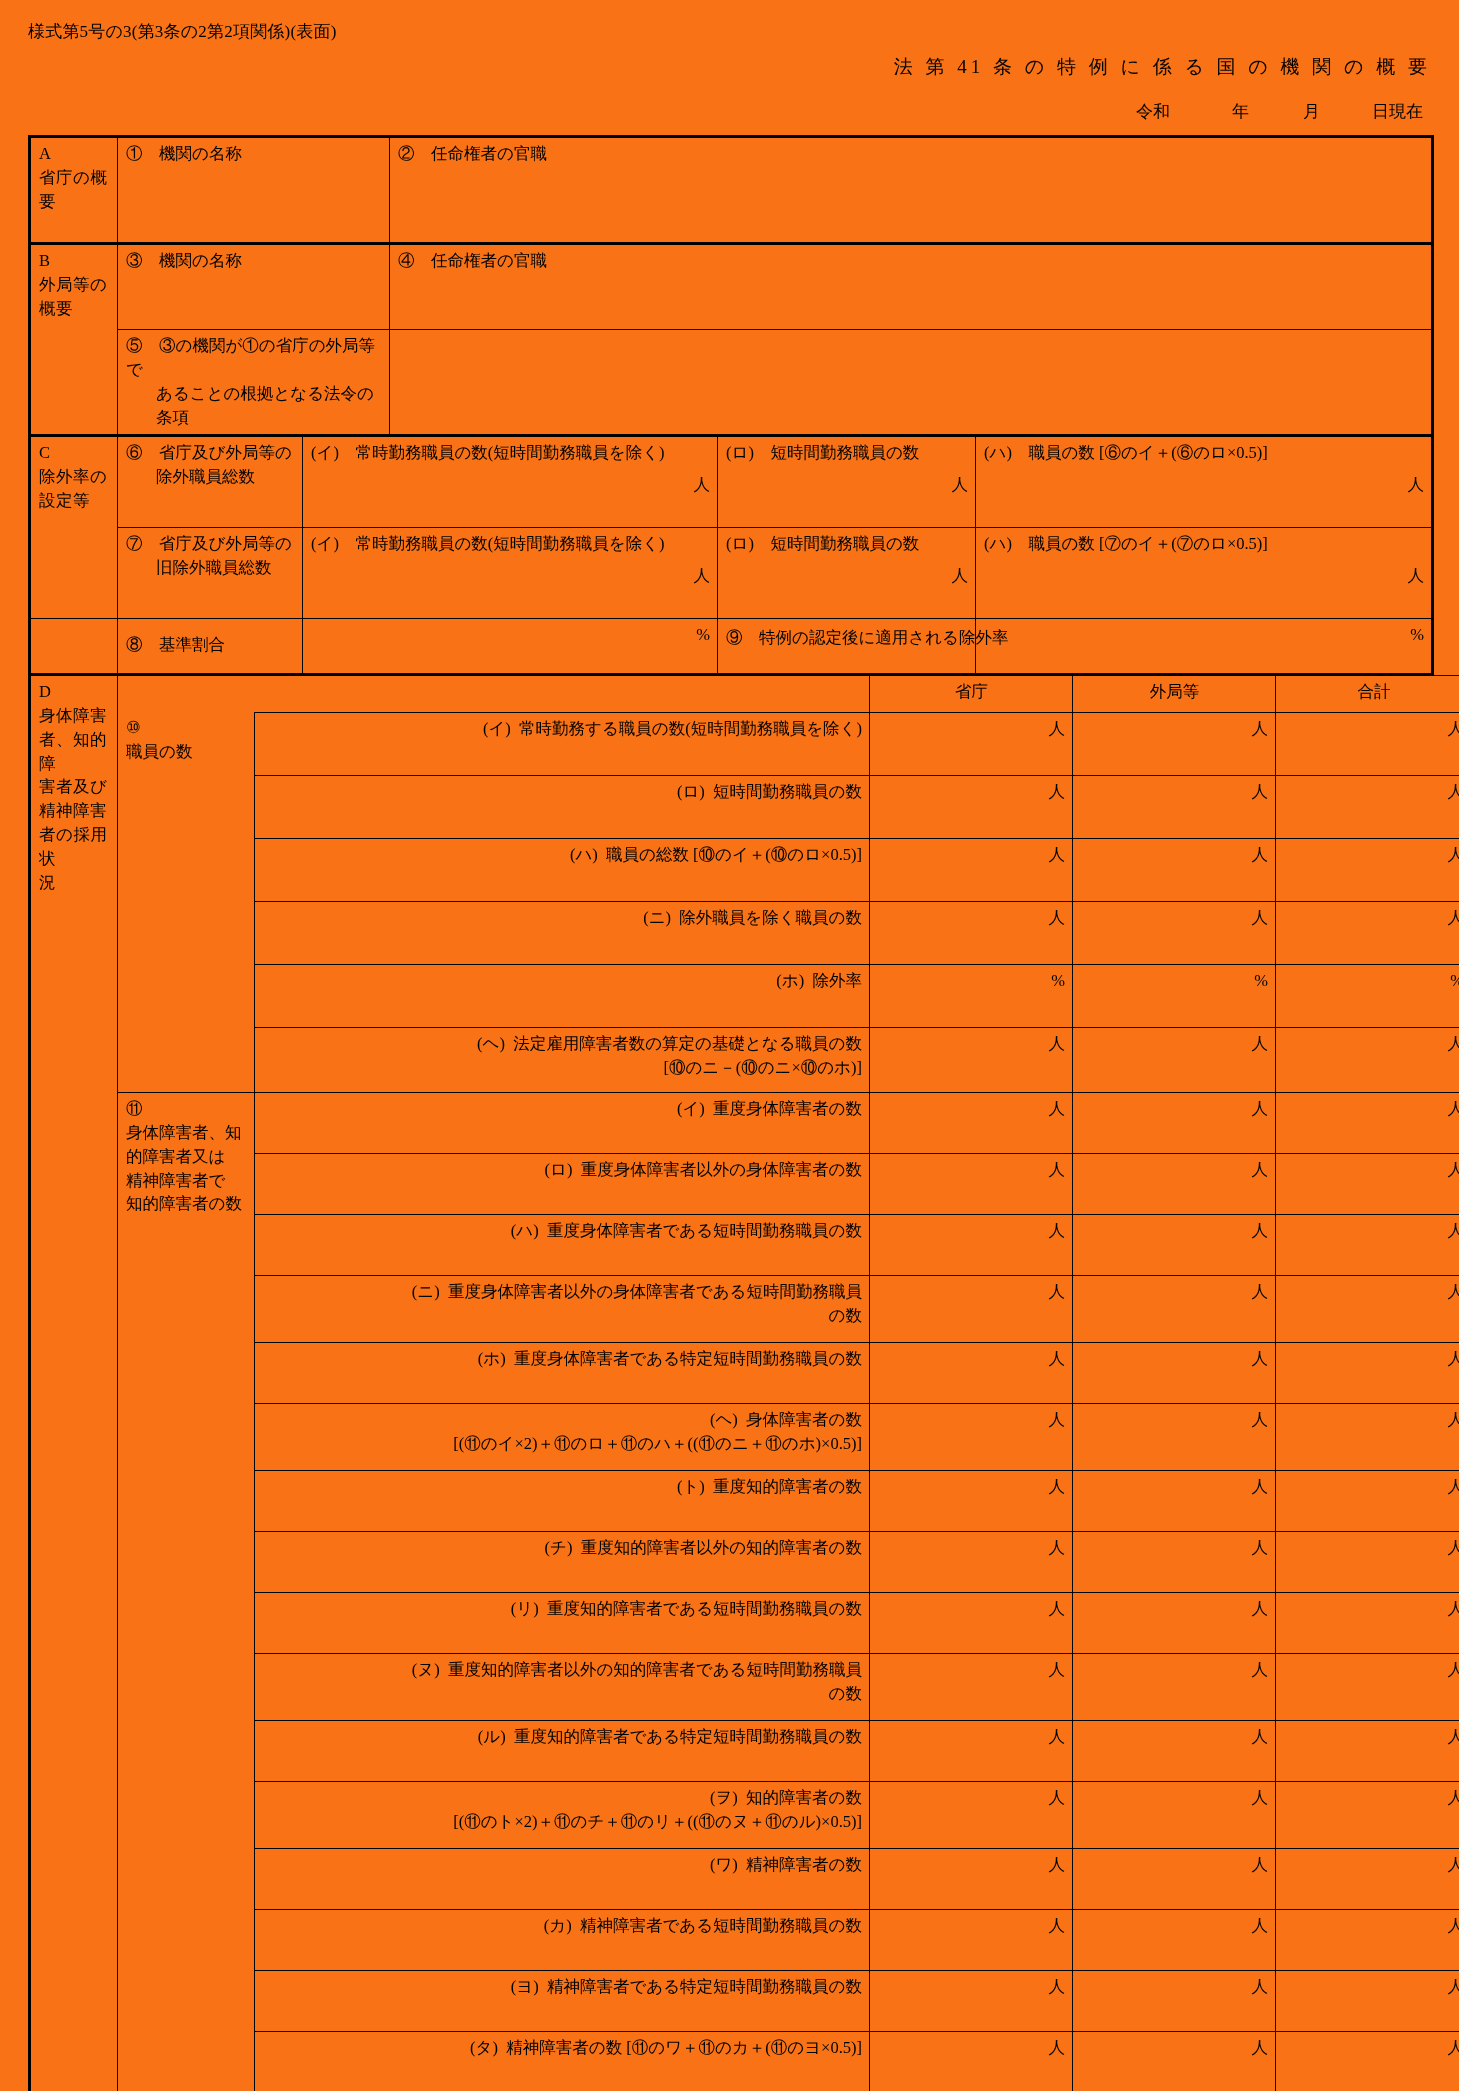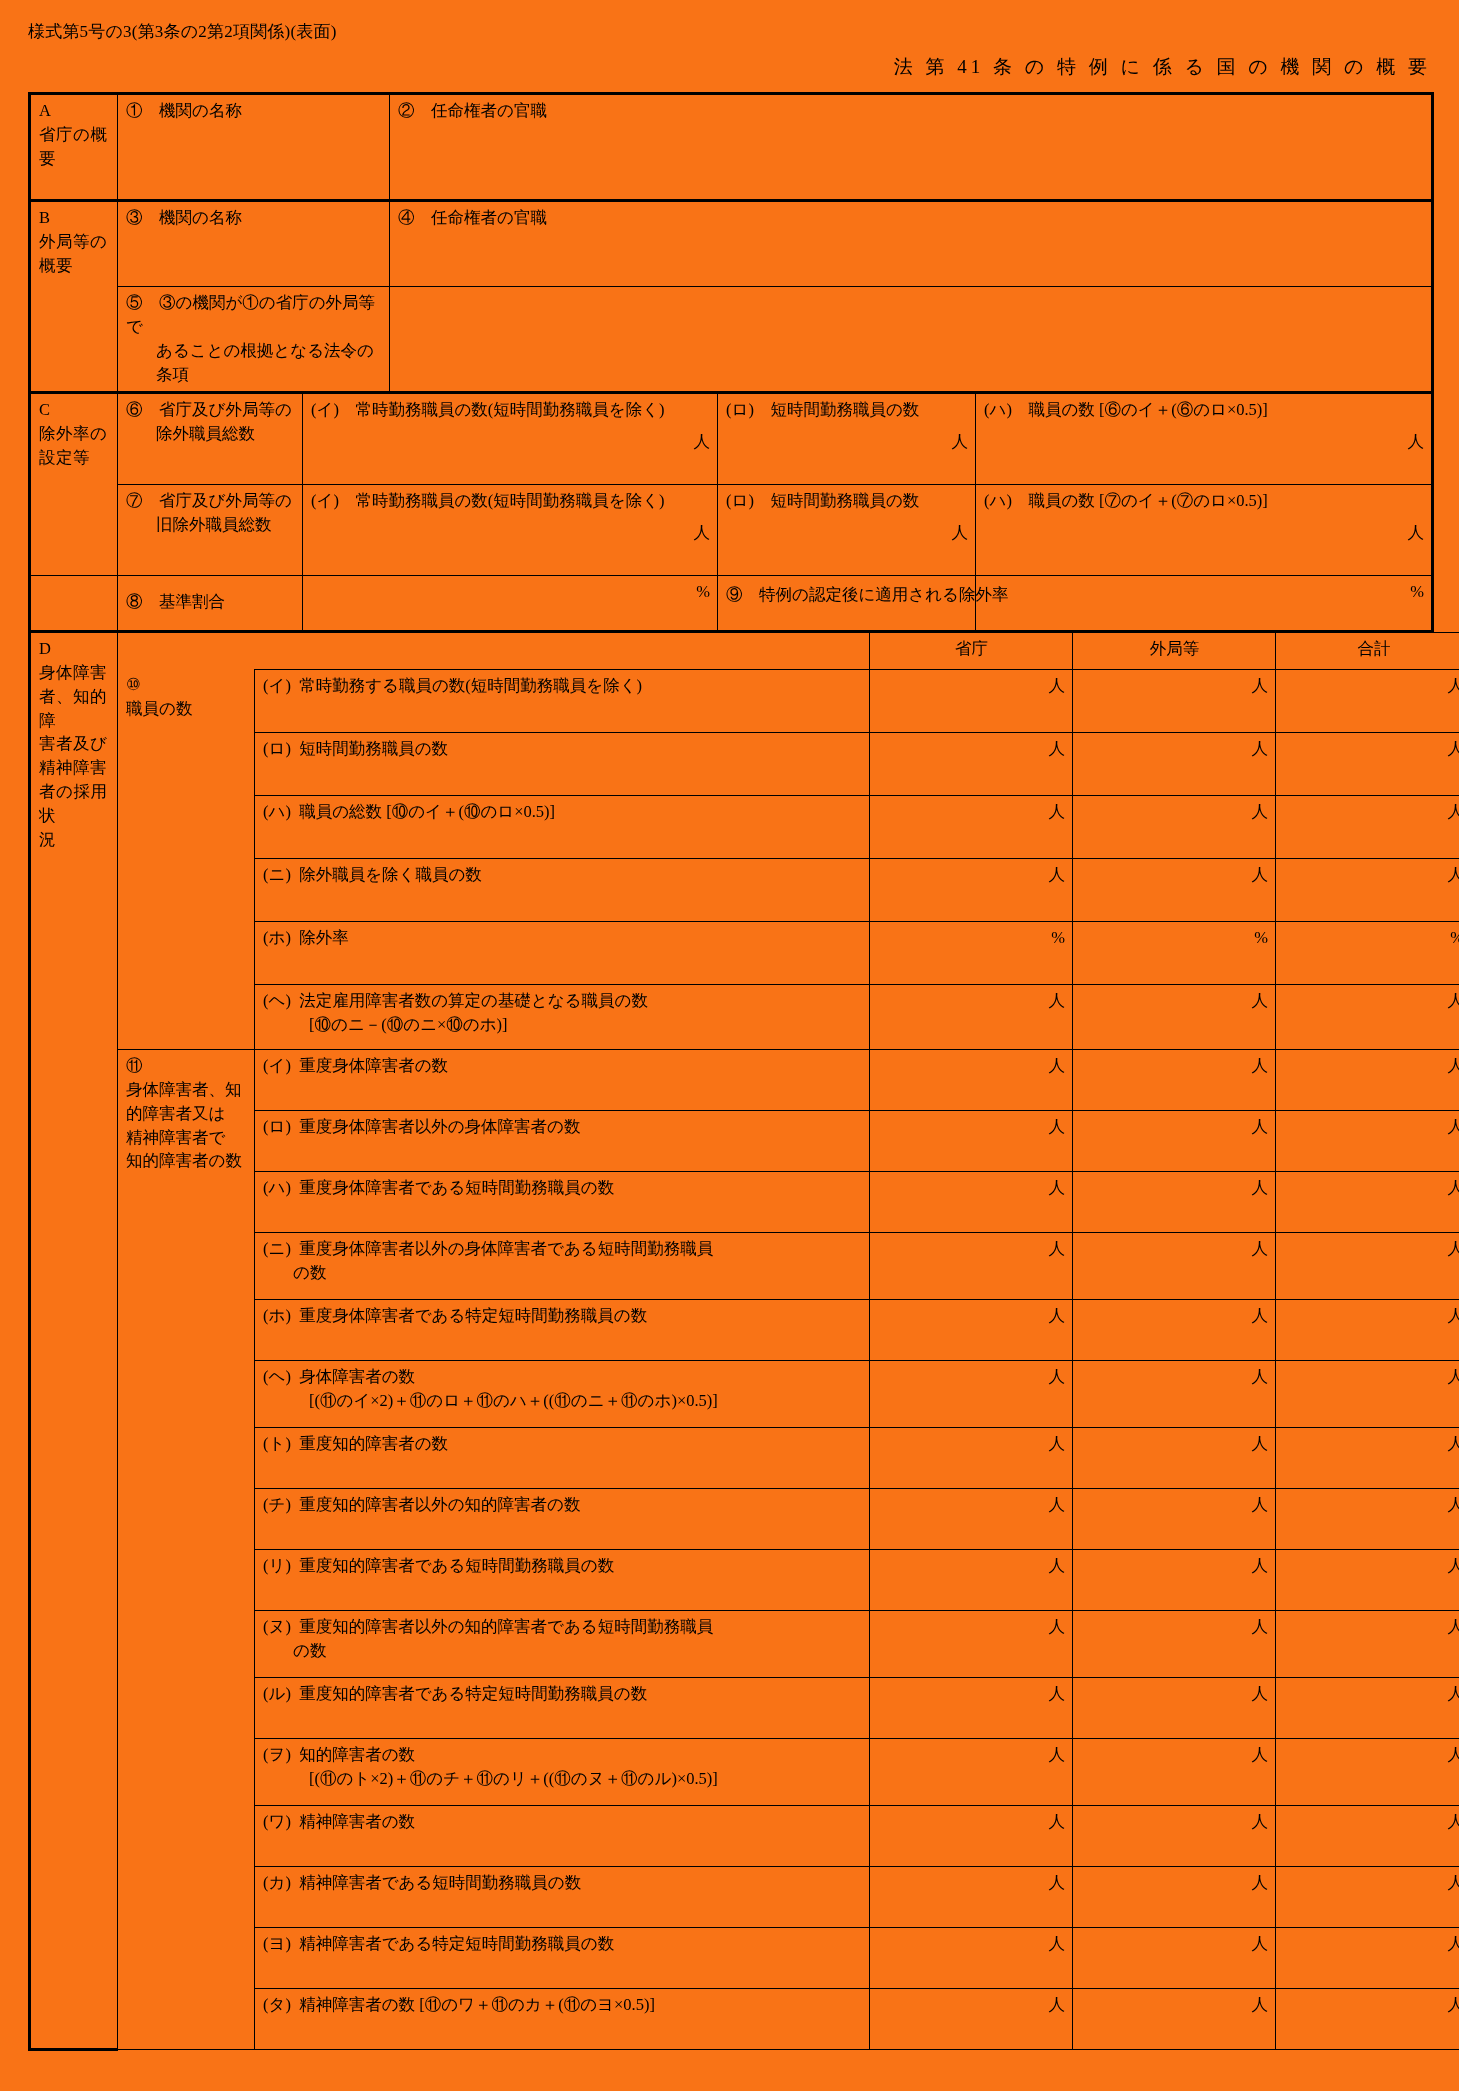--- a/index.html
+++ b/index.html
@@ -88,38 +88,48 @@
     vertical-align: bottom;
     text-align: right;
     font-size: 16px;
     padding: 0 8px 3px 0;
   }
   .dlabel {
     vertical-align: top;
     font-size: 16.5px;
     line-height: 1.45;
     padding: 5px 6px 5px 10px;
+    text-align: right;
   }
   .hdr-ctr {
     text-align: center;
     vertical-align: middle;
     font-size: 16.5px;
     padding: 4px 0;
   }
 </style>
 </head>
 <body>
 
 <div id="page">
 
   <div class="form-no">様式第5号の3(第3条の2第2項関係)(表面)</div>
 
 
   <div class="doc-title">法 第 41 条 の 特 例 に 係 る 国 の 機 関 の 概 要</div>
 
+  <div class="date-line">
+    <span>令和</span>
+    <span class="dl-gap1"></span>
+    <span>年</span>
+    <span class="dl-gap2"></span>
+    <span>月</span>
+    <span class="dl-gap3"></span>
+    <span>日現在</span>
+  </div>
 
   <table class="grid">
     <colgroup>
       <col style="width:88px">
         <col style="width:272px">
         <col style="width:1043px">
     </colgroup>
     <tbody>
         <tr>
       <td rowspan="2" class="thick-top thick-left sec-label">

